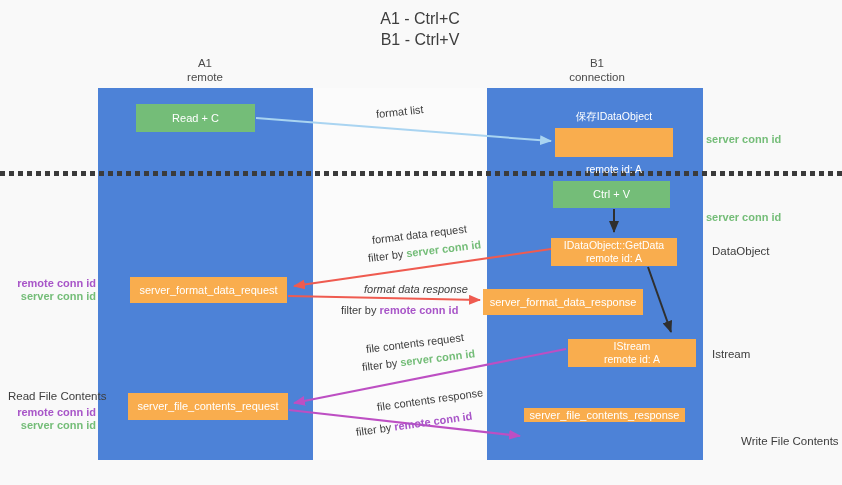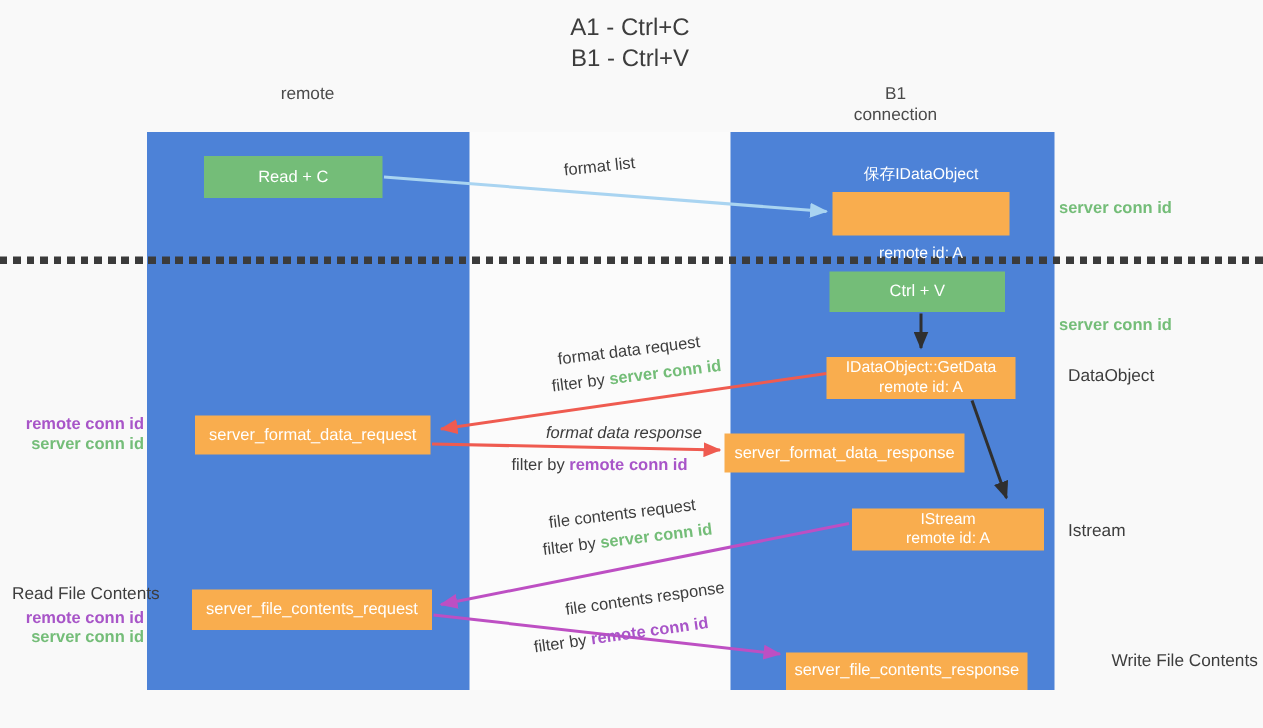--- a/index.html
+++ b/index.html
@@ -33,21 +33,21 @@
        z-index:4;}
   .box.green{background:#74bd78;}
   .b-ctrl-c{left:136px;top:104px;width:119px;height:28px;}
   .b-save{left:555px;top:128px;width:118px;height:29px;font-size:10.5px;gap:40px;}
   .b-ctrl-v{left:553px;top:181px;width:117px;height:27px;}
   .b-getdata{left:551px;top:238px;width:126px;height:28px;font-size:10.5px;}
   .b-fmt-req{left:130px;top:277px;width:157px;height:26px;}
   .b-fmt-resp{left:483px;top:289px;width:160px;height:26px;}
   .b-istream{left:568px;top:339px;width:128px;height:28px;font-size:10.5px;}
   .b-file-req{left:128px;top:393px;width:160px;height:27px;}
-  .b-file-resp{left:524px;top:435px;width:161px;height:25px;}
+  .b-file-resp{left:524px;top:408px;width:161px;height:14px;}
 
   
   .side{font-size:11px;color:#3d3d3d;z-index:5;white-space:nowrap;}
   .green-t{color:#74bd78;font-weight:bold;}
   .purple-t{color:#a855c8;font-weight:bold;}
   .r-conn1{left:706px;top:133px;}
   .r-conn2{left:706px;top:211px;}
   .r-dataobject{left:712px;top:245px;font-size:11.5px;}
   .r-istream{left:712px;top:348px;font-size:11.5px;}
   .r-write{left:712px;top:435px;font-size:11.5px;margin-left:29px;}
@@ -74,20 +74,21 @@
 <body>
 
 <div id="canvas">
 
   <div class="abs title">
     <div>A1 - Ctrl+C</div>
     <div>B1 - Ctrl+V</div>
   </div>
 
   <div class="abs lane-header left">
+    <div>A1</div>
     <div>remote</div>
   </div>
   <div class="abs lane-header right">
     <div>B1</div>
     <div>connection</div>
   </div>
 
   <div class="abs mid-strip"></div>
   <div class="abs lane left"></div>
   <div class="abs lane right"></div>

